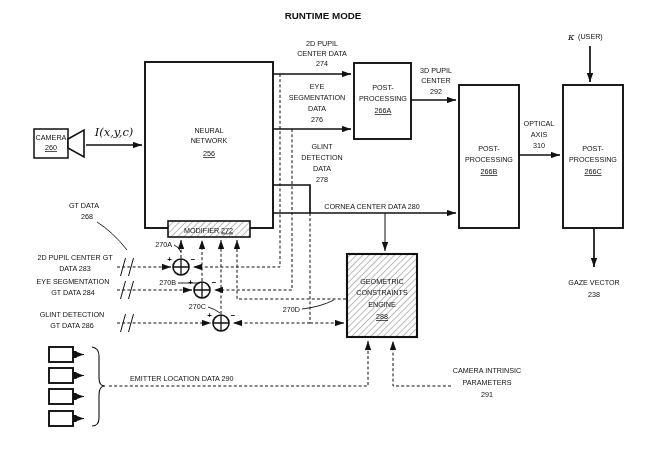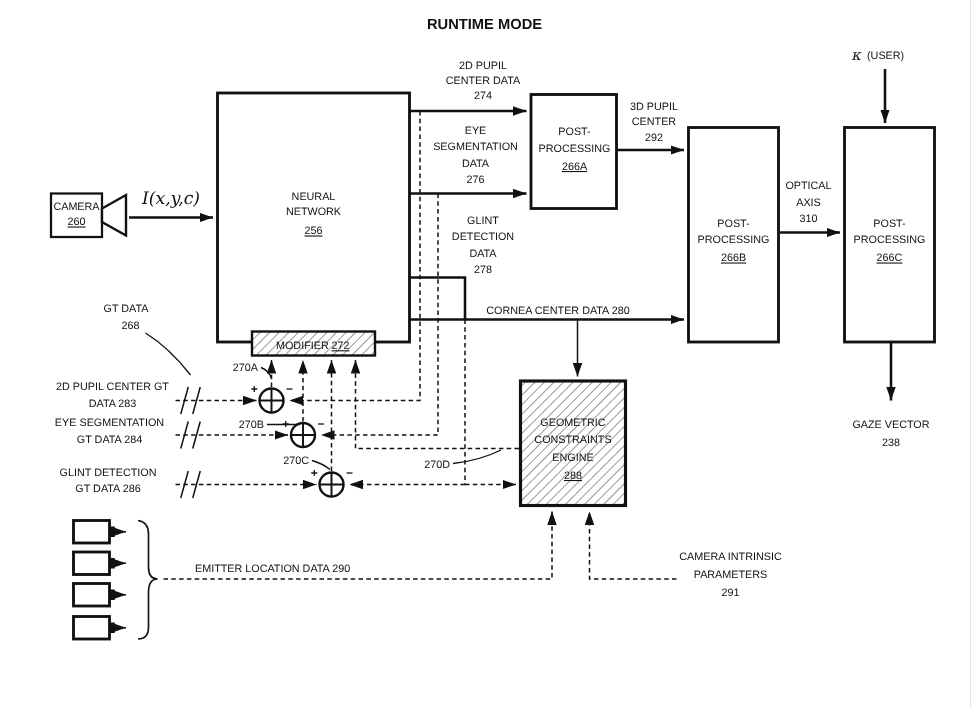--- a/index.html
+++ b/index.html
@@ -1,16 +1,16 @@
 <!DOCTYPE html>
 <html><head>
 <meta charset="utf-8">
 <style>
   html,body{margin:0;padding:0;background:#ffffff;}
-  .stage{width:647px;height:472px;position:relative;background:#14b8a6;}
+  .stage{width:647px;height:472px;position:relative;background:#f9a8d4;}
   svg{display:block;}
   .t  { font-family:"Liberation Sans",sans-serif; font-size:7.2px; fill:#111; }
   .tm { text-anchor:middle; }
   .te { text-anchor:end; }
   .tb { font-weight:bold; font-size:9.8px; }
   .tu { text-decoration:underline; }
   .tsm{ font-size:8px; font-weight:bold; }
   .ital{ font-family:"DejaVu Serif",serif; font-style:italic; font-size:11.5px; fill:#111; }
   .kap { font-family:"DejaVu Serif",serif; font-style:italic; font-size:10px; fill:#111; }
   .ln  { stroke:#111; stroke-width:1.7; fill:none; }

